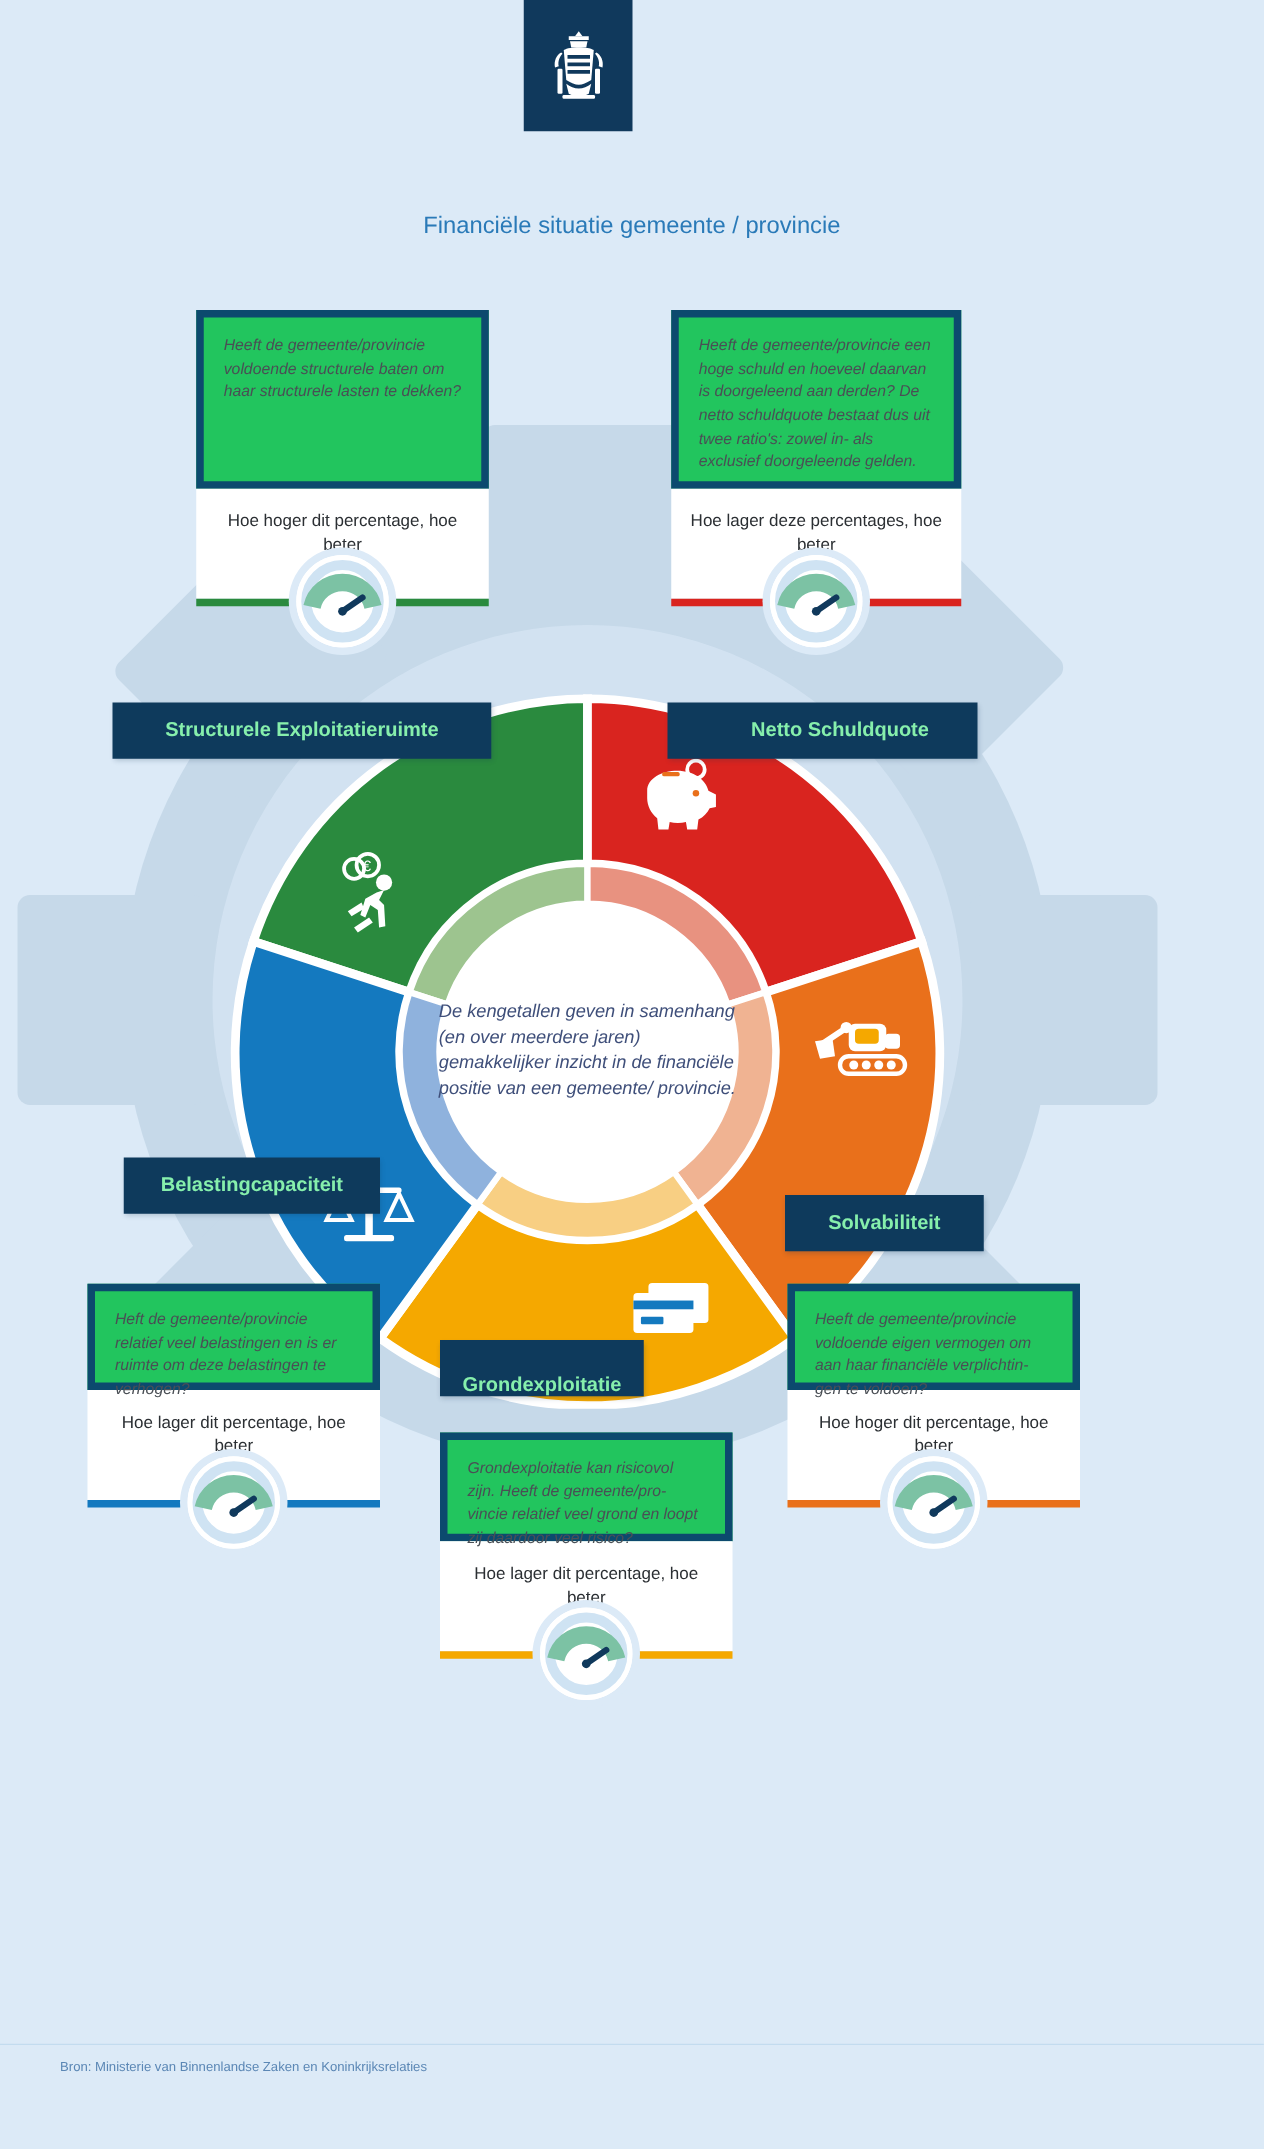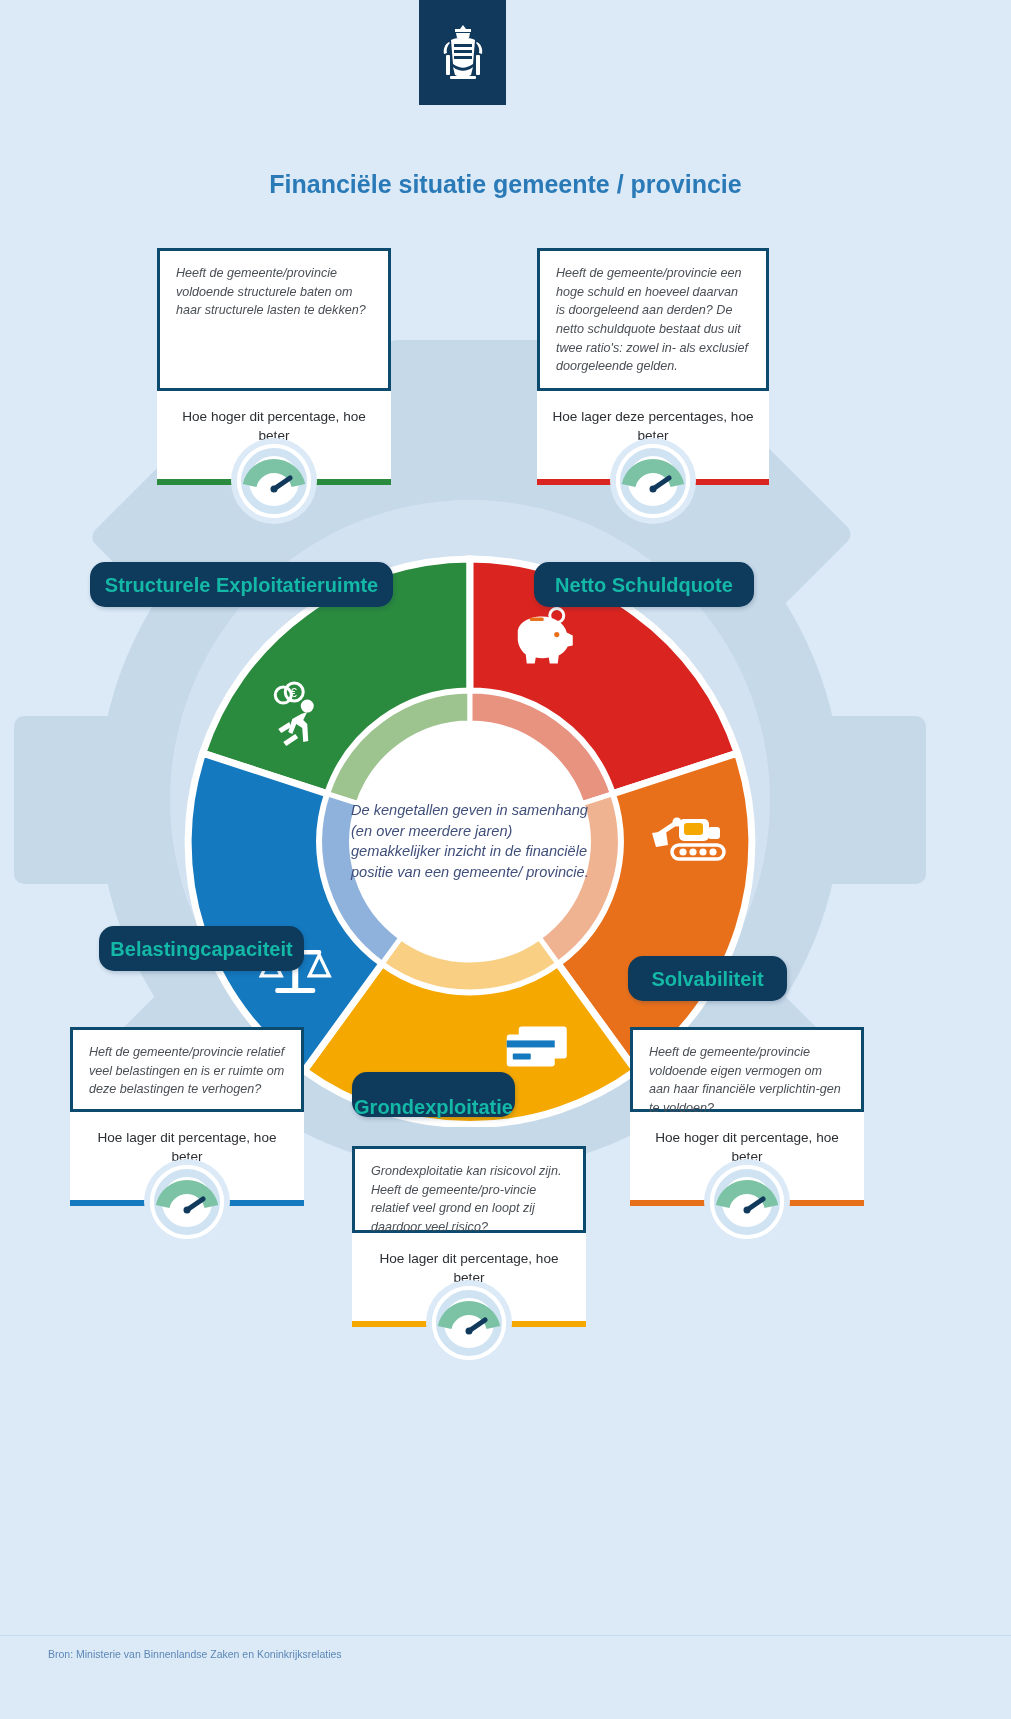--- a/index.html
+++ b/index.html
@@ -16,26 +16,26 @@
 
   
   .logo{position:absolute;left:419px;top:0;width:87px;height:105px;background:#10395c;z-index:5;
         display:flex;align-items:center;justify-content:center;}
   .logo svg{display:block;}
 
   
   .title{position:absolute;left:0;right:0;top:124px;text-align:center;z-index:5;
          font-size:34px;color:#2a7ab8;font-weight:400;letter-spacing:.1px;}
   .subtitle{position:absolute;left:0;right:0;top:170px;text-align:center;z-index:5;
-            font-size:25px;color:#2a7ab8;font-weight:700;}
+            font-size:19px;color:#2a7ab8;font-weight:400;}
 
   
   .card{position:absolute;z-index:6;}
   .card .q{
-    background:#ffffff;border:3px solid #0c4a6e;
+    background:#22c55e;border:6px solid #0c4a6e;
     color:#4a4f55;font-style:italic;font-size:12.6px;line-height:1.48;
     padding:13px 16px 14px 16px;box-sizing:border-box;
   }
   .card .ans{
     background:#ffffff;color:#2b2f33;font-size:13.6px;line-height:1.42;
     text-align:center;padding:16px 12px 30px 12px;box-sizing:border-box;
   }
   .card .bar{height:6px;width:100%;}
   .gauge{position:absolute;width:74px;height:74px;border-radius:50%;
          background:#ffffff;box-shadow:0 0 0 6px #dceaf7;}
@@ -43,23 +43,23 @@
 
   
   .wheel{position:absolute;left:184px;top:555px;width:572px;height:572px;z-index:4;}
   .centertxt{
     position:absolute;left:50%;top:50%;transform:translate(-50%,-50%);
     width:238px;text-align:left;color:#3f4f7a;font-style:italic;
     font-size:14.6px;line-height:1.42;z-index:6;
   }
 
   
-  .badge{position:absolute;background:#0e3a5c;color:#14b8a6;font-weight:bold;
-         font-size:20px;line-height:1;display:flex;align-items:center;justify-content:center;
-         z-index:8;box-shadow:1px 2px 4px rgba(20,50,80,.22);border-radius:15px;}
+  .badge{position:absolute;background:#0e3a5c;color:#86efac;font-weight:bold;
+         font-size:16px;line-height:1;display:flex;align-items:center;justify-content:center;
+         z-index:8;box-shadow:1px 2px 4px rgba(20,50,80,.22);}
 
   
   .footrule{position:absolute;left:0;top:1635px;width:1011px;height:1px;background:#c3dcef;z-index:5;}
   .footer{position:absolute;left:48px;top:1648px;font-size:10.5px;color:#5b87b5;z-index:5;}
 </style>
 </head>
 <body>
 
 <div class="page">
 
@@ -223,21 +223,21 @@
         </g>
       </g>
     </svg>
 
     <div class="centertxt">De kengetallen geven in samenhang (en over meerdere jaren) gemakkelijker inzicht in de financiële positie van een gemeente/ provincie.</div>
   </div>
 
   <div class="badge" style="left:90px;top:562px;width:303px;height:45px;">
     <span>Structurele Exploitatieruimte</span>
   </div>
-  <div class="badge" style="left:534px;top:562px;width:220px;height:45px;">
+  <div class="badge" style="left:534px;top:562px;width:220px;height:45px;padding-left:28px;">
     <span>Netto Schuldquote</span>
   </div>
   <div class="badge" style="left:628px;top:956px;width:159px;height:45px;">
     <span>Solvabiliteit</span>
   </div>
   <div class="badge" style="left:352px;top:1072px;width:163px;height:45px;align-items:flex-end;">
     <span>Grondexploitatie</span>
   </div>
   <div class="badge" style="left:99px;top:926px;width:205px;height:45px;">
     <span>Belastingcapaciteit</span>

